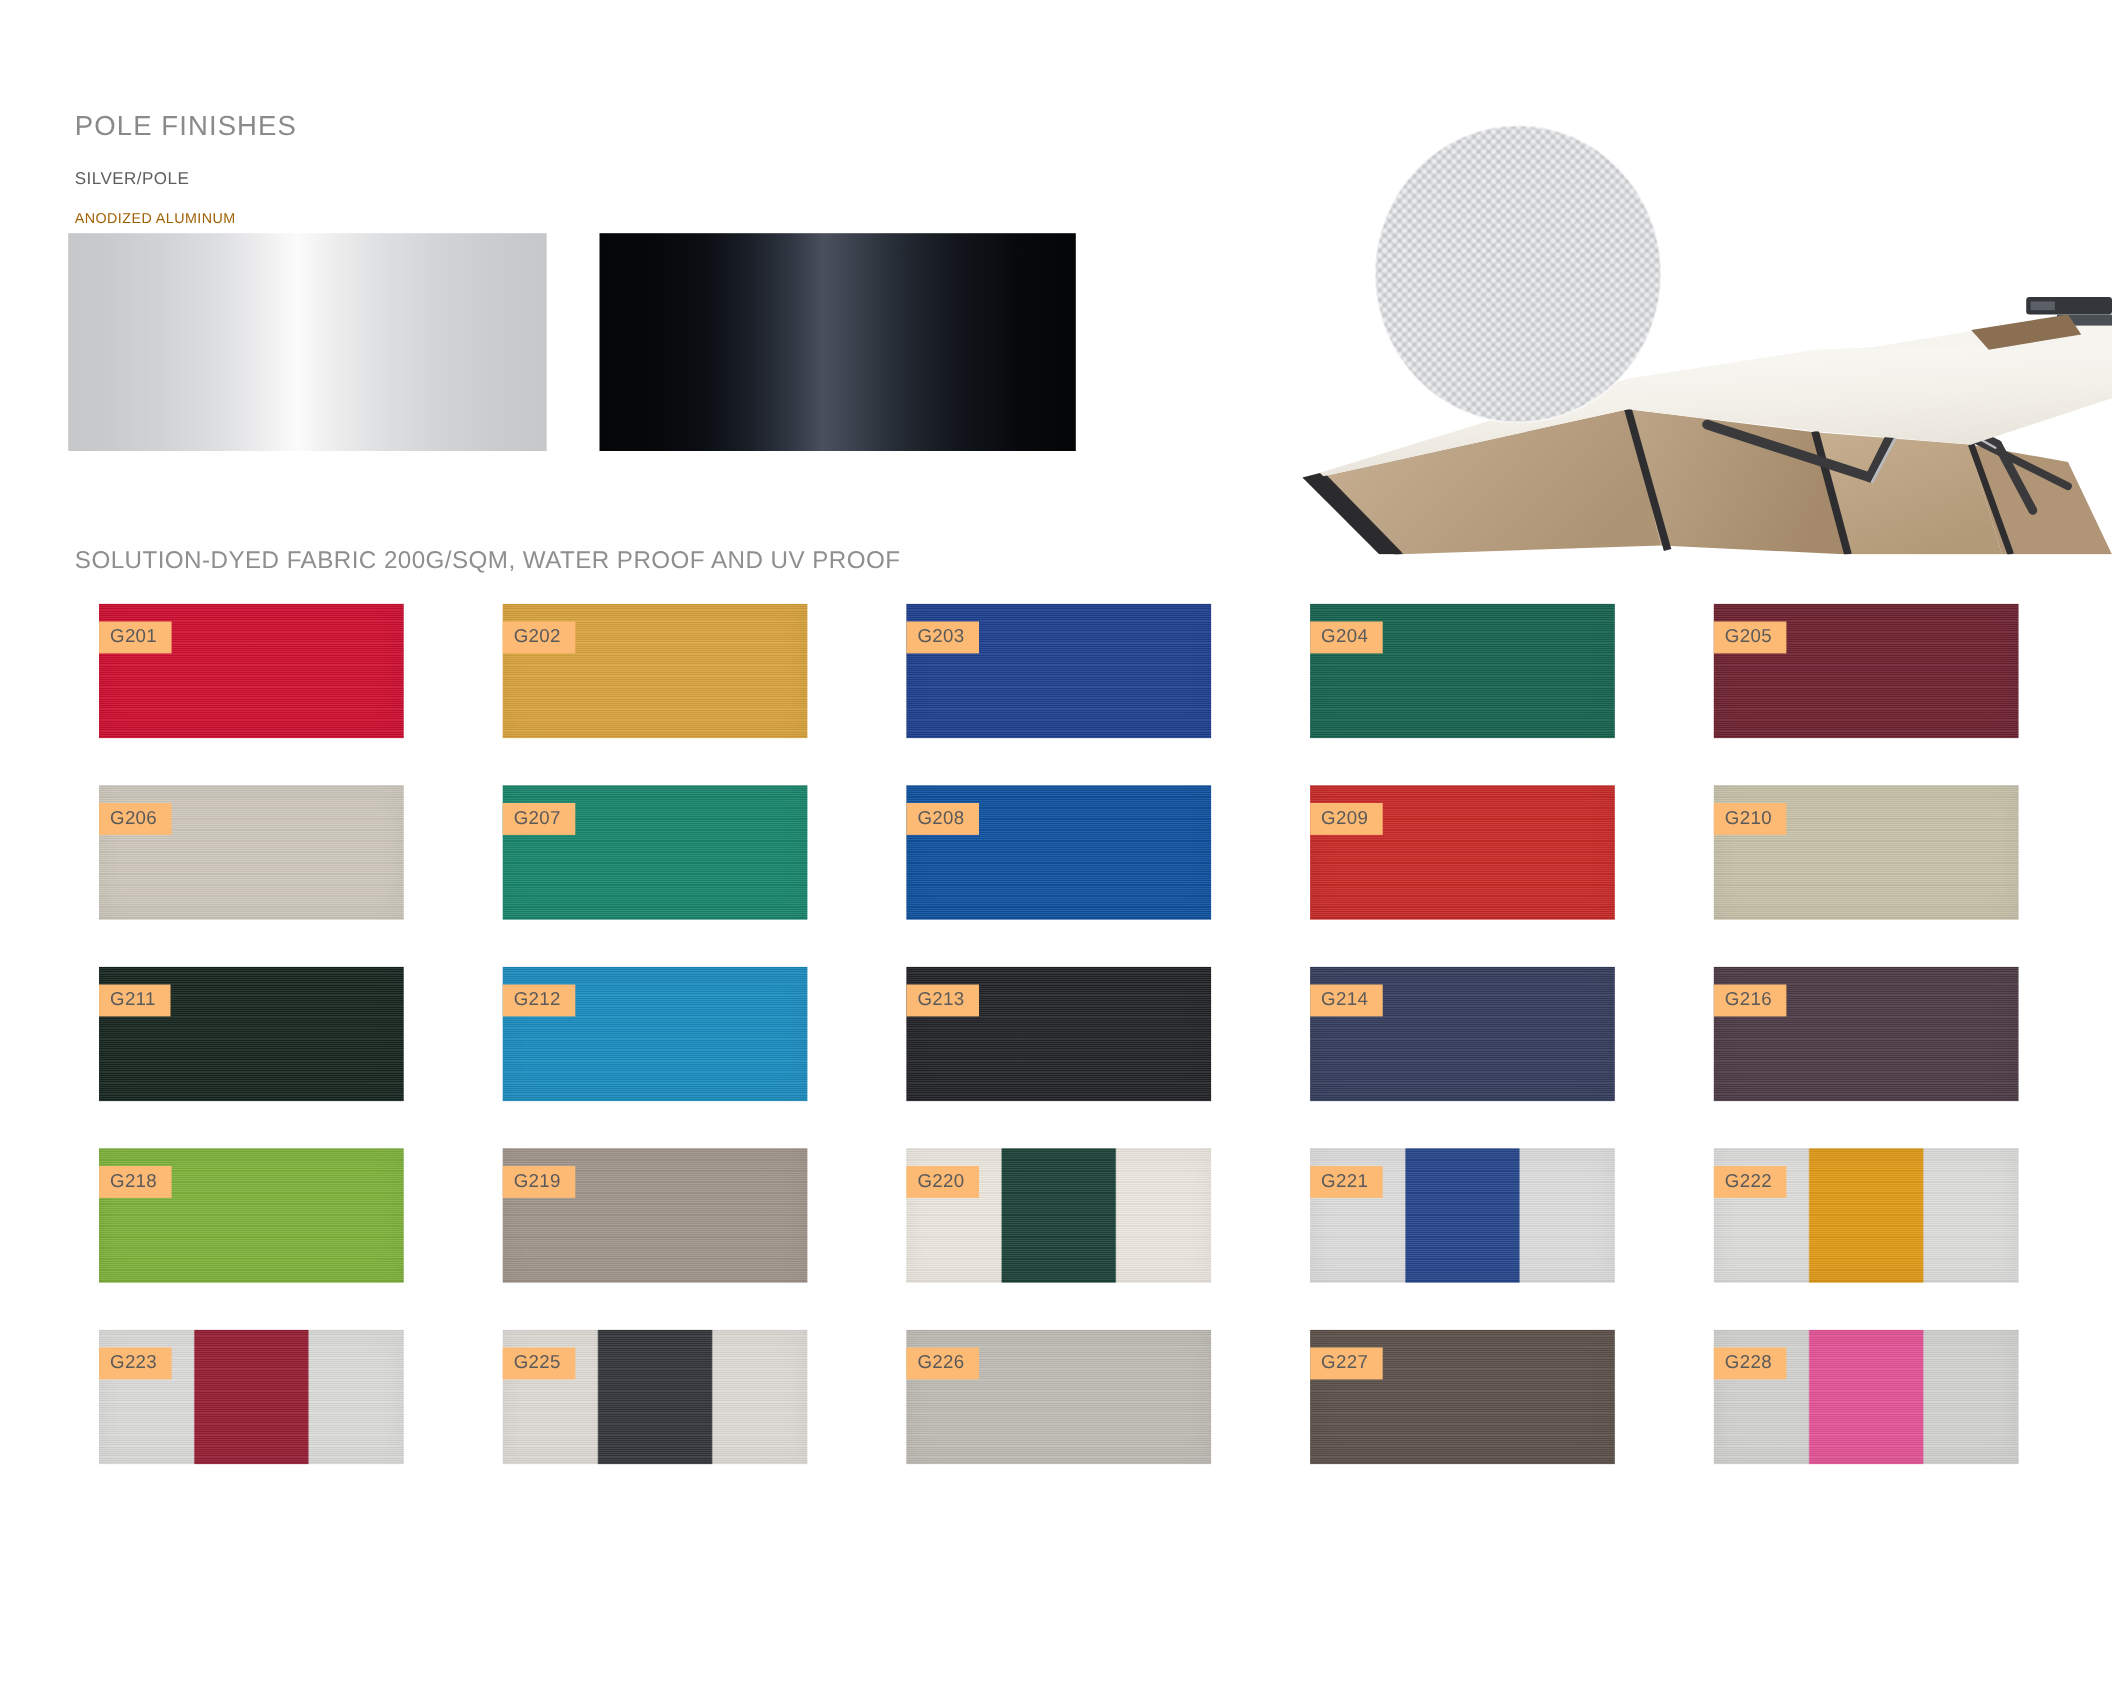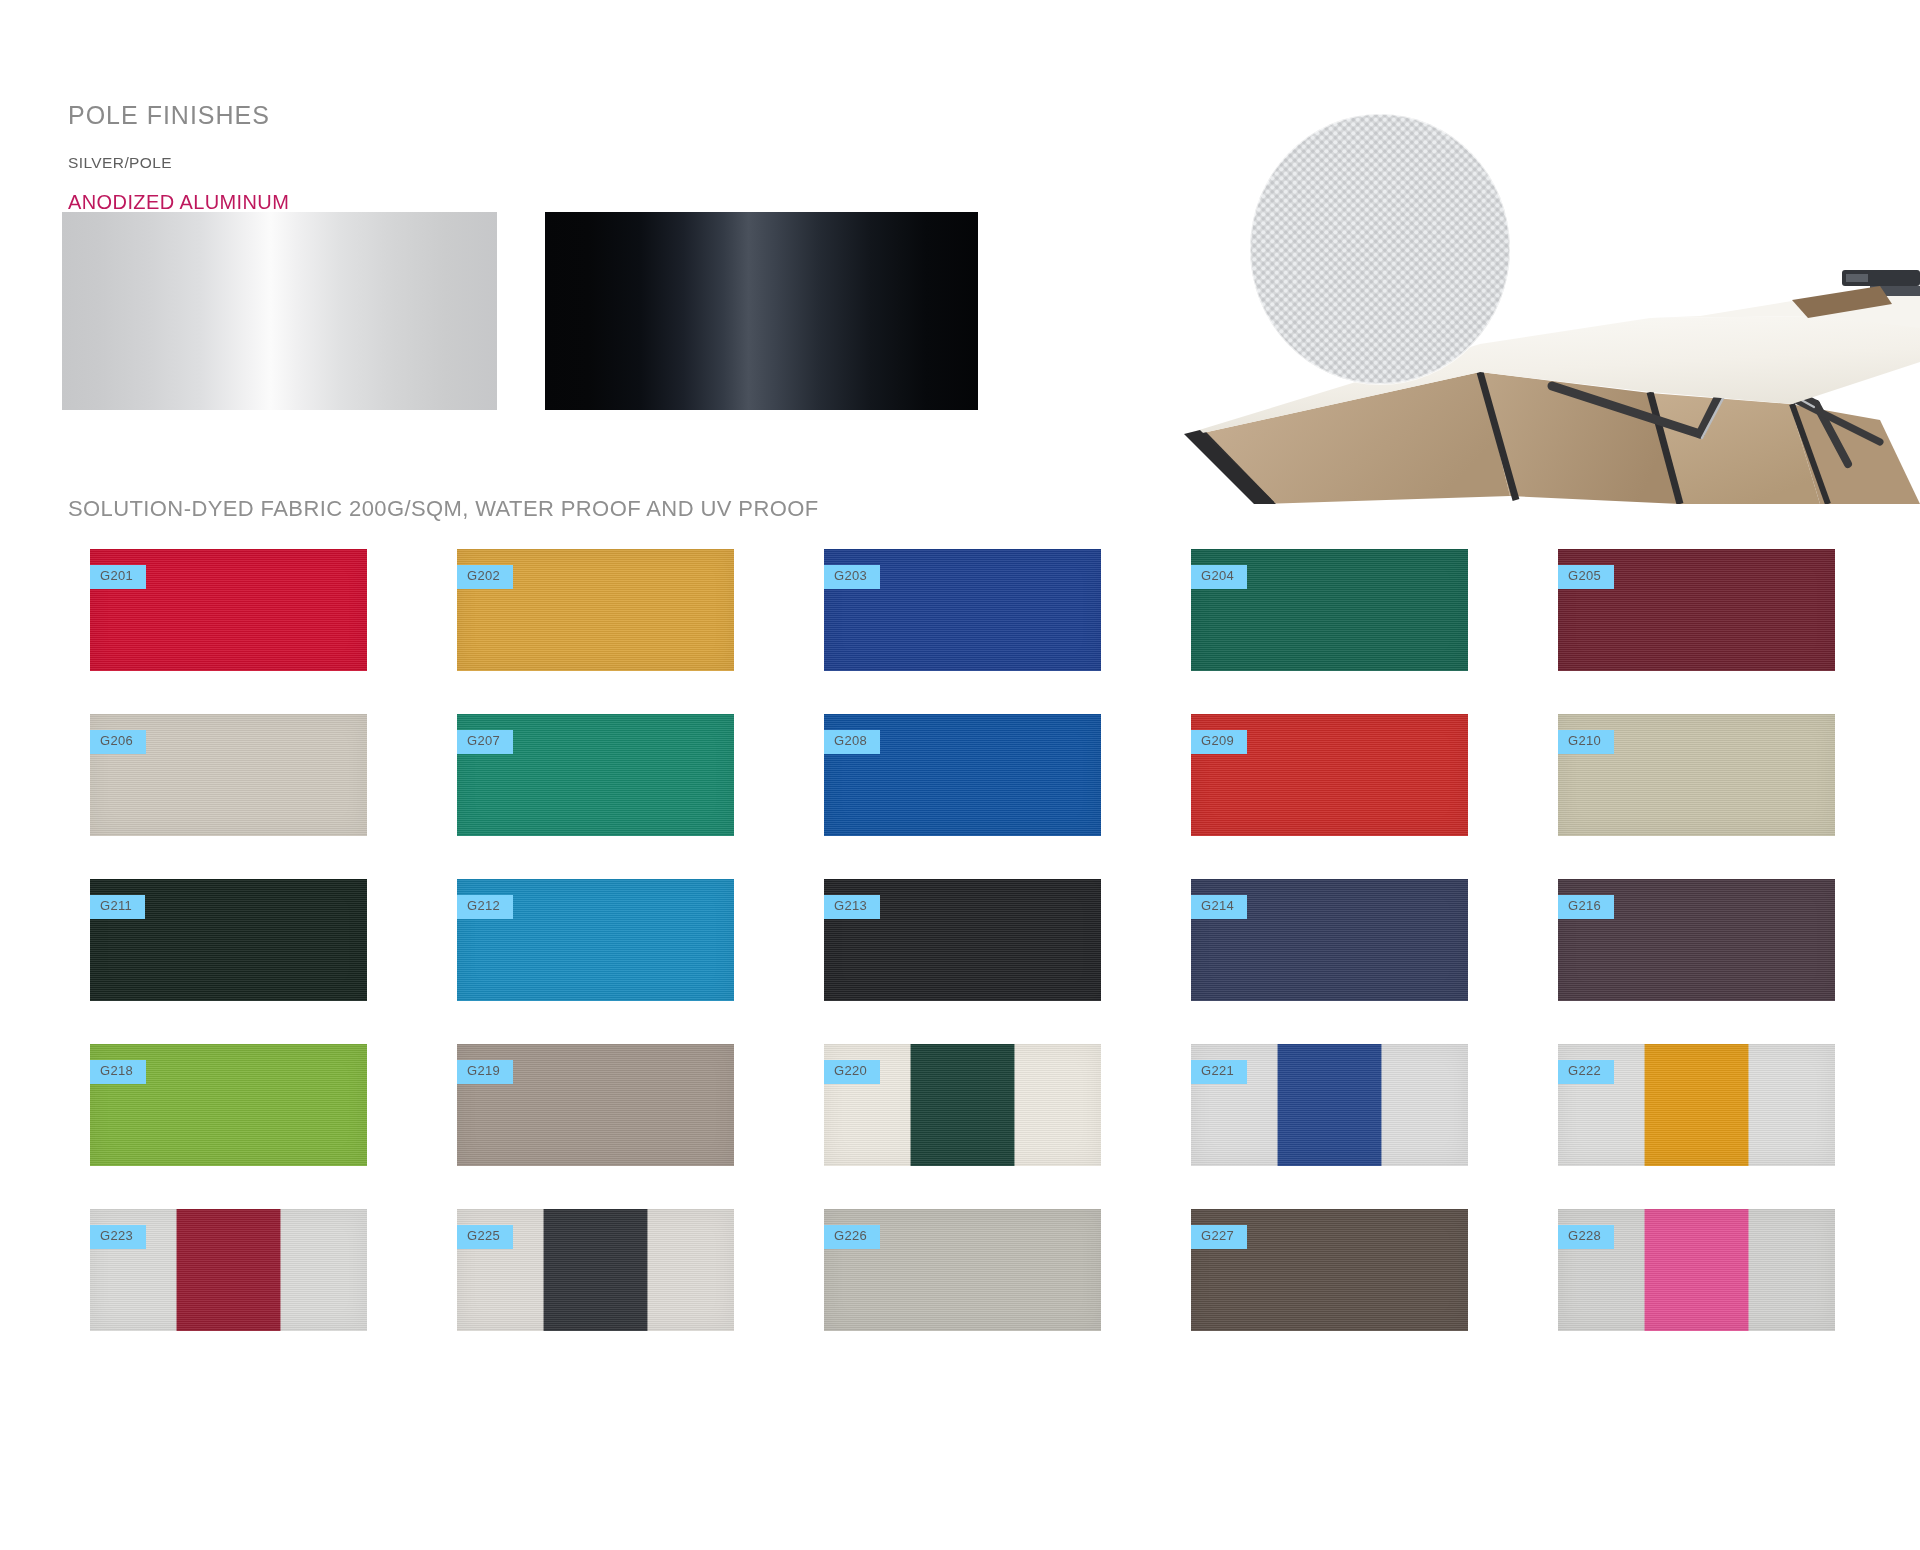--- a/index.html
+++ b/index.html
@@ -18,21 +18,21 @@
     position:absolute;left:68px;top:57px;
     font-size:25px;letter-spacing:1.0px;font-weight:400;
     color:#8a8a8a;white-space:nowrap;
   }
   .pole-sub1{
     position:absolute;left:68px;top:110px;
     font-size:15.5px;letter-spacing:0.4px;color:#5e5e5e;white-space:nowrap;
   }
   .pole-sub2{
     position:absolute;left:68px;top:147px;
-    font-size:20px;letter-spacing:0.4px;color:#be185d;white-space:nowrap;
+    font-size:13px;letter-spacing:0.4px;color:#a16207;white-space:nowrap;
   }
   .fabric-title{
     position:absolute;left:68px;top:452px;
     font-size:22px;letter-spacing:0.4px;color:#8f8f8f;white-space:nowrap;
   }
 
   
   .pole-bar{position:absolute;height:198px;}
   #pole-silver{
     left:62px;top:168px;width:435px;
@@ -70,23 +70,23 @@
   
   .swatch-fill::after{
     content:"";position:absolute;inset:0;
     background-image:repeating-linear-gradient(0deg,
         rgba(255,255,255,0.085) 0px, rgba(255,255,255,0.085) 1px,
         rgba(0,0,0,0.055) 1px, rgba(0,0,0,0.055) 2px);
     pointer-events:none;
   }
   .swatch-label{
     position:absolute;left:0px;top:16px;
-    background:#7dd3fc;
+    background:#fdba74;
     padding:4px 13px 5px 10px;
-    font-size:13px;letter-spacing:0.3px;
+    font-size:17px;letter-spacing:0.3px;
     color:#5a5a5a;
     line-height:1.15;
     z-index:2;
   }
 </style>
 </head>
 <body>
 
 <div class="page">
 

